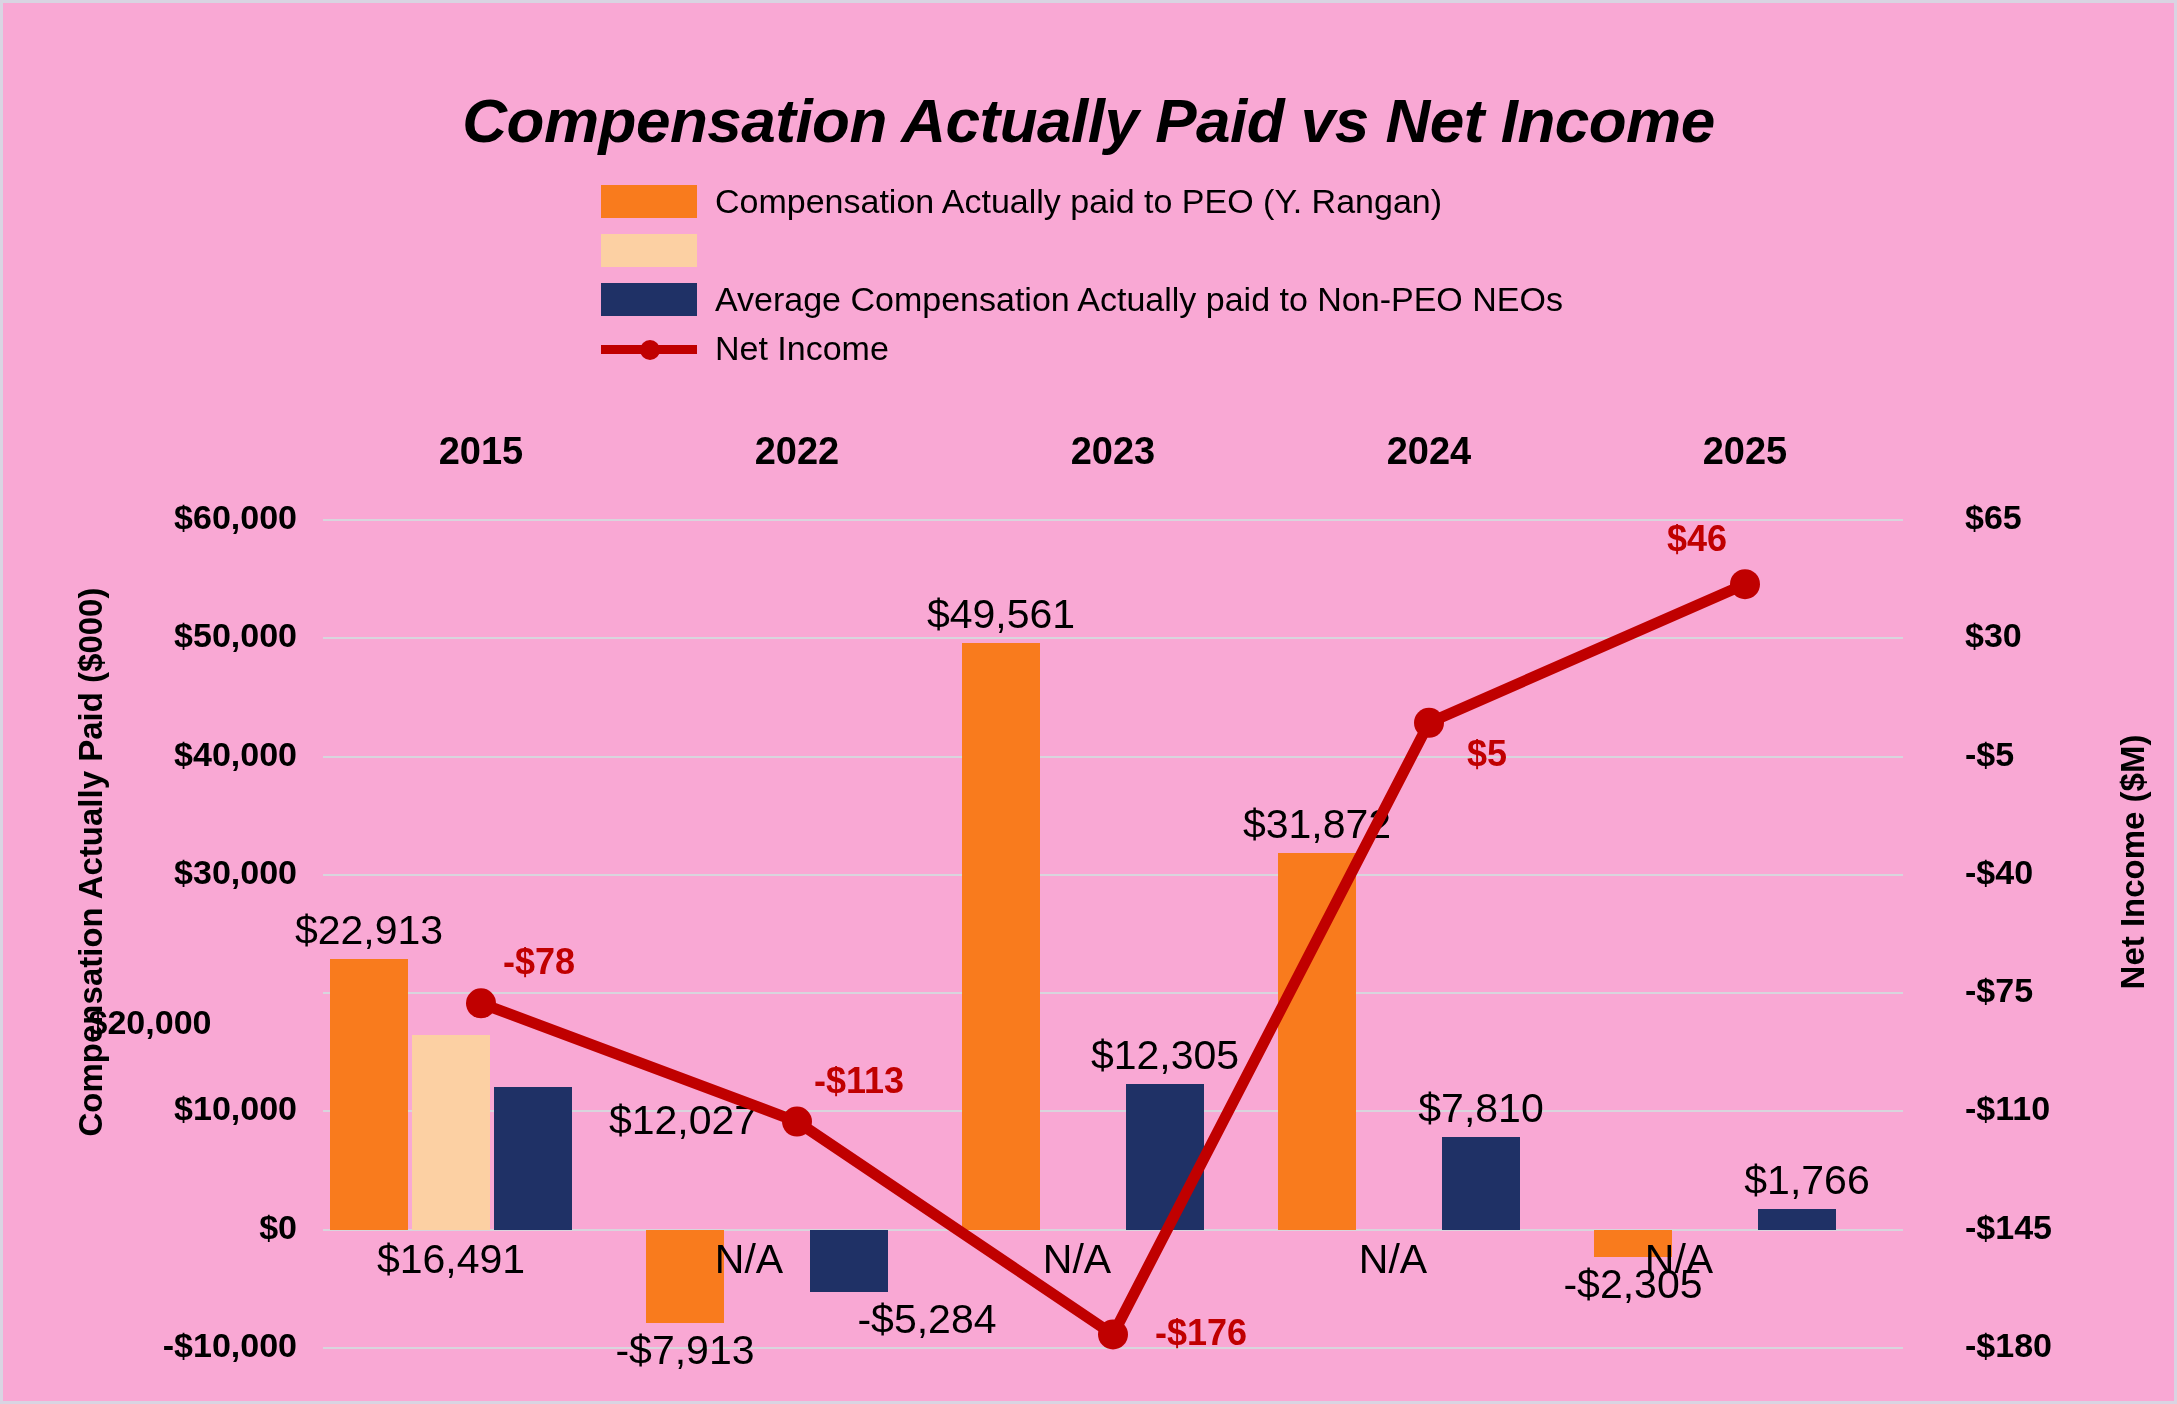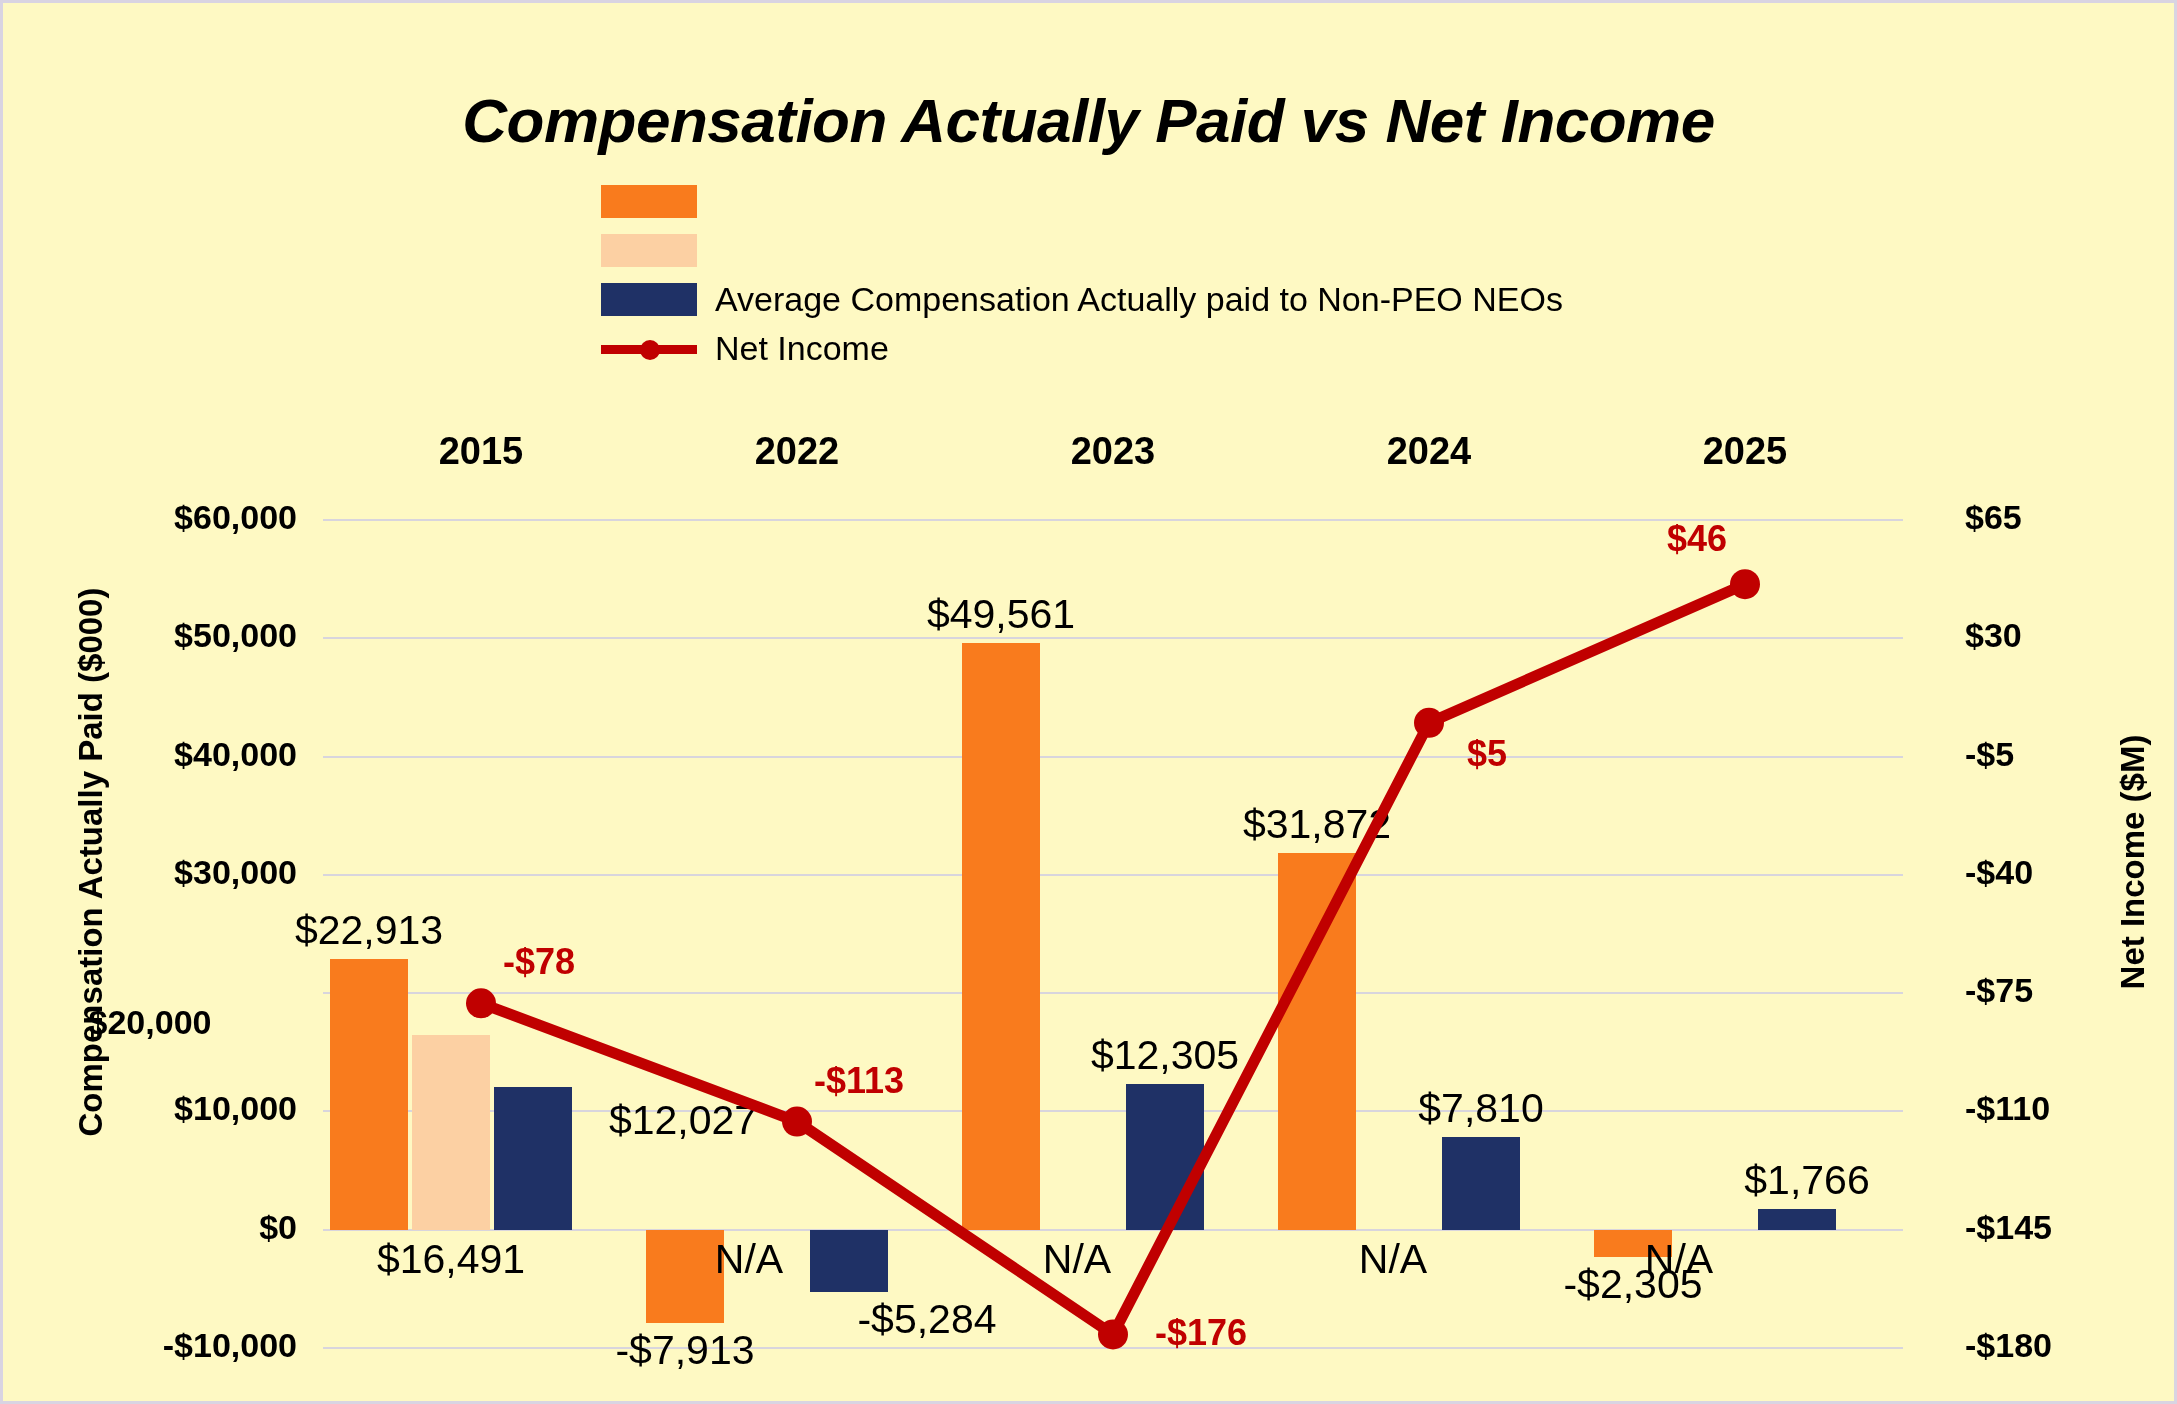--- a/index.html
+++ b/index.html
@@ -4,21 +4,21 @@
 <style>
   html, body {
     margin: 0;
     padding: 0;
     background: #ffffff;
   }
   #canvas {
     position: relative;
     width: 2177px;
     height: 1404px;
-    background: #fef9c3;
+    background: #f9a8d4;
     border: 3px solid #d9d4e2;
     box-sizing: border-box;
     font-family: "Liberation Sans", sans-serif;
     overflow: hidden;
   }
 
   
   #chart-title {
     position: absolute;
     left: 0; right: 0;
@@ -191,20 +191,21 @@
 </head>
 <body>
 
 <div id="canvas">
 
   <div id="chart-title">Compensation Actually Paid vs Net Income</div>
 
   <div id="legend">
     <div class="legend-item">
       <span class="legend-swatch" style="background:#f97b1d"></span>
+      <span class="legend-label">Compensation Actually paid to PEO (Y. Rangan)</span>
     </div>
     <div class="legend-item">
       <span class="legend-swatch" style="background:#fcd0a3"></span>
     </div>
     <div class="legend-item">
       <span class="legend-swatch" style="background:#1f3166"></span>
       <span class="legend-label">Average Compensation Actually paid to Non-PEO NEOs</span>
     </div>
     <div class="legend-item">
       <span class="legend-line-wrap">

